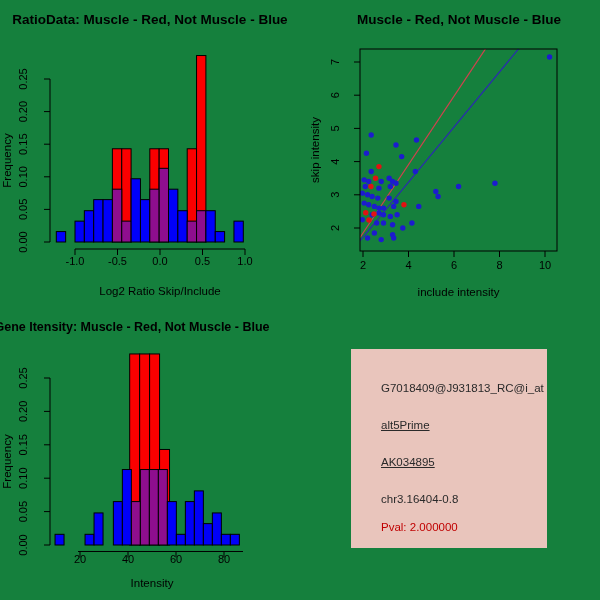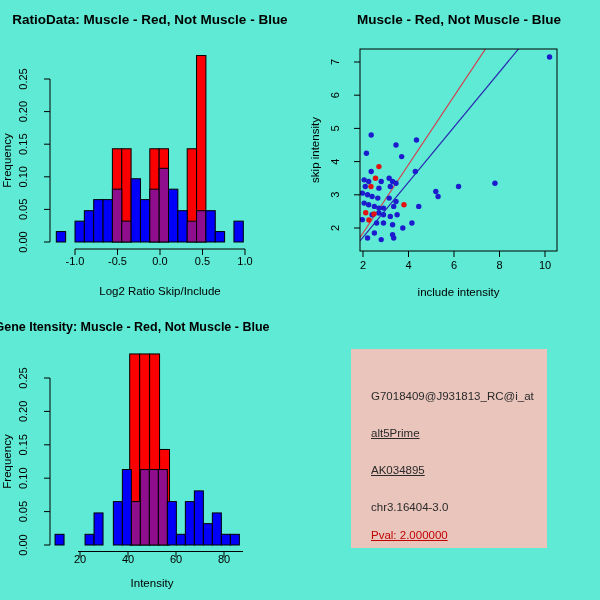--- a/index.html
+++ b/index.html
@@ -1,25 +1,25 @@
 <!DOCTYPE html>
 <html><head>
 <meta charset="utf-8">
 <style>
   html,body{margin:0;padding:0;background:#ffffff;}
-  #app{position:relative;width:600px;height:600px;background:#5eead4;overflow:hidden;
+  #app{position:relative;width:600px;height:600px;background:#15803d;overflow:hidden;
        font-family:"Liberation Sans", sans-serif;}
   .panel{position:absolute;width:300px;height:300px;}
   #panel-tl{left:0;top:0;}
   #panel-tr{left:309px;top:0;}
   #panel-bl{left:0;top:300px;}
   #panel-br{left:300px;top:300px;}
   svg{display:block;font-family:"Liberation Sans", sans-serif;}
   .info-box{position:absolute;left:51px;top:49px;width:196px;height:199px;}
-  .info-line{position:absolute;left:20px;font-size:11.5px;color:#2a2a2a;white-space:nowrap;margin-top:8px;}
+  .info-line{position:absolute;left:30px;font-size:11.5px;color:#2a2a2a;white-space:nowrap;}
   .l1{top:33px;} .l2{top:70px;text-decoration:underline;} .l3{top:107px;text-decoration:underline;} .l4{top:144px;} .l5{top:172px;}
 </style>
 </head>
 <body>
 
 <div id="app">
 
   <section class="panel" id="panel-tl">
     <svg id="svg-hist-ratio" width="300" height="300" viewBox="0 0 300 300">
         <text x="150" y="24" text-anchor="middle" font-weight="bold" font-size="13.5" fill="#000000">RatioData: Muscle - Red, Not Muscle - Blue</text>
@@ -222,18 +222,18 @@
         <text text-anchor="middle" font-size="11" fill="#000000" transform="translate(27 78) rotate(-90)">0.25</text>
         <text text-anchor="middle" font-size="11.5" fill="#000000" transform="translate(11 161.5) rotate(-90)">Frequency</text>
       </svg>
   </section>
 
   <section class="panel" id="panel-br">
     <div class="info-box" id="info-box" style="background: rgb(233, 197, 188);">
       <div class="info-line l1" style="color: rgb(42, 42, 42);">G7018409@J931813_RC@i_at</div>
       <div class="info-line l2" style="color: rgb(42, 42, 42);">alt5Prime</div>
       <div class="info-line l3" style="color: rgb(42, 42, 42);">AK034895</div>
-      <div class="info-line l4" style="color: rgb(42, 42, 42);">chr3.16404-3.0</div>
-      <div class="info-line l5" style="color: rgb(192, 0, 0); text-decoration: underline;">Pval: 2.000000</div>
+      <div class="info-line l4" style="color: rgb(42, 42, 42);">chr3.16404-0.8</div>
+      <div class="info-line l5" style="color: rgb(192, 0, 0);">Pval: 2.000000</div>
     </div>
   </section>
 
 </div>
 
 </body></html>

